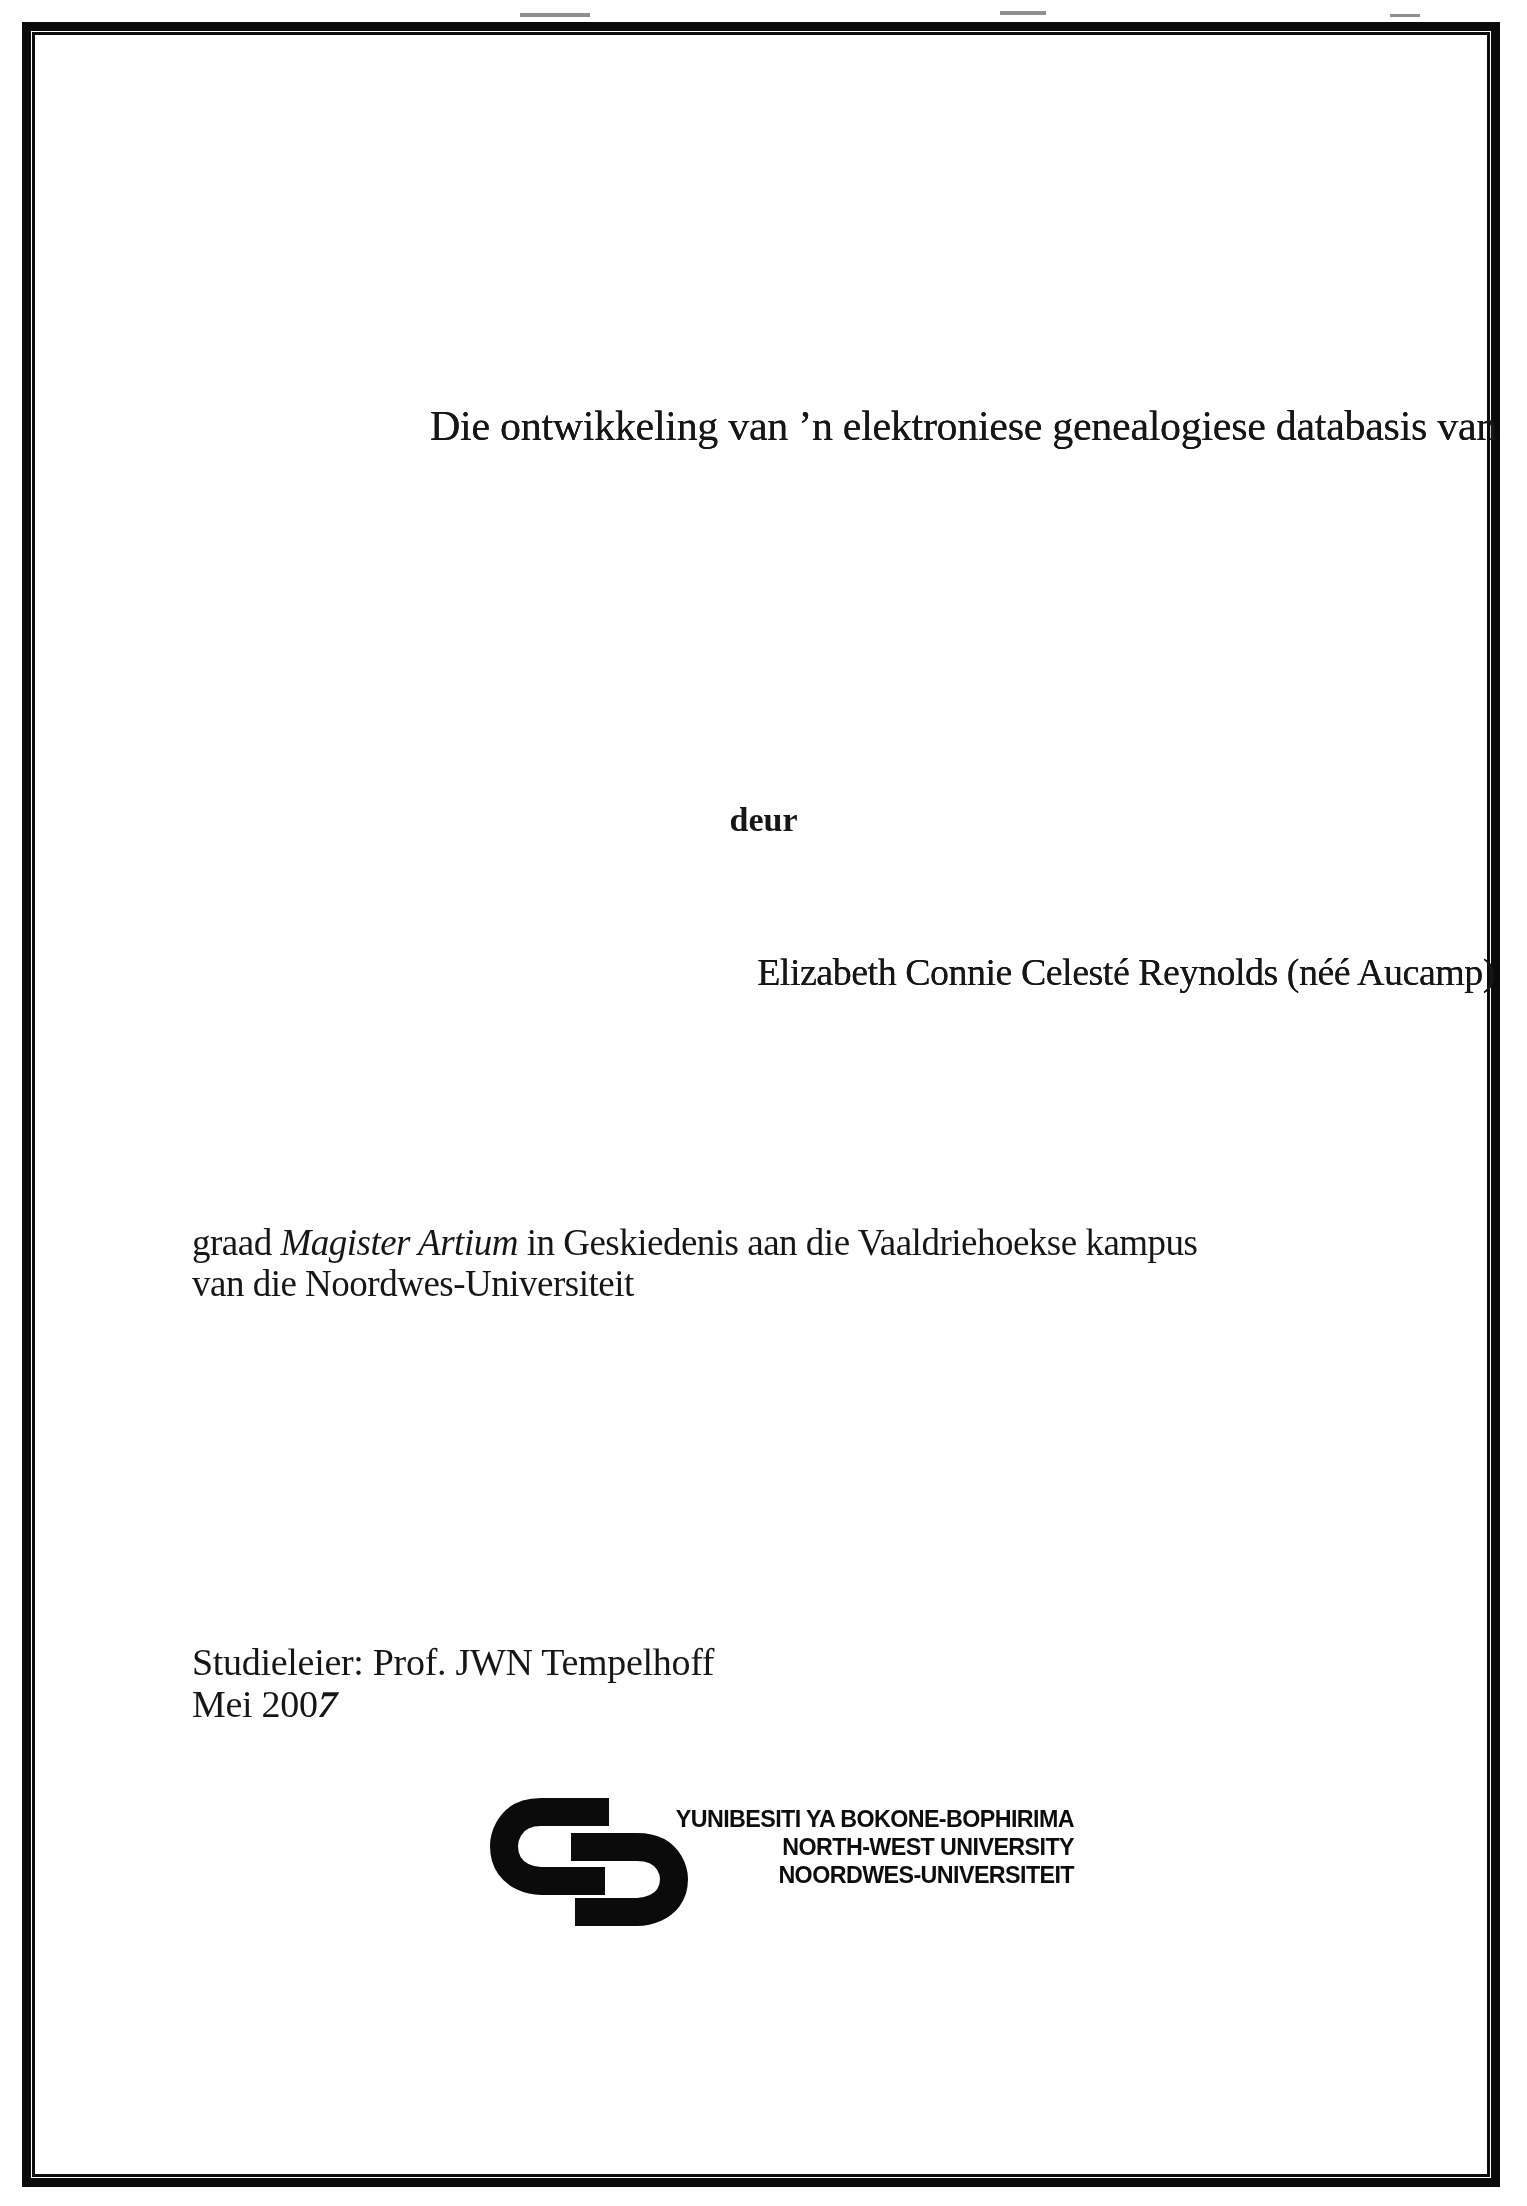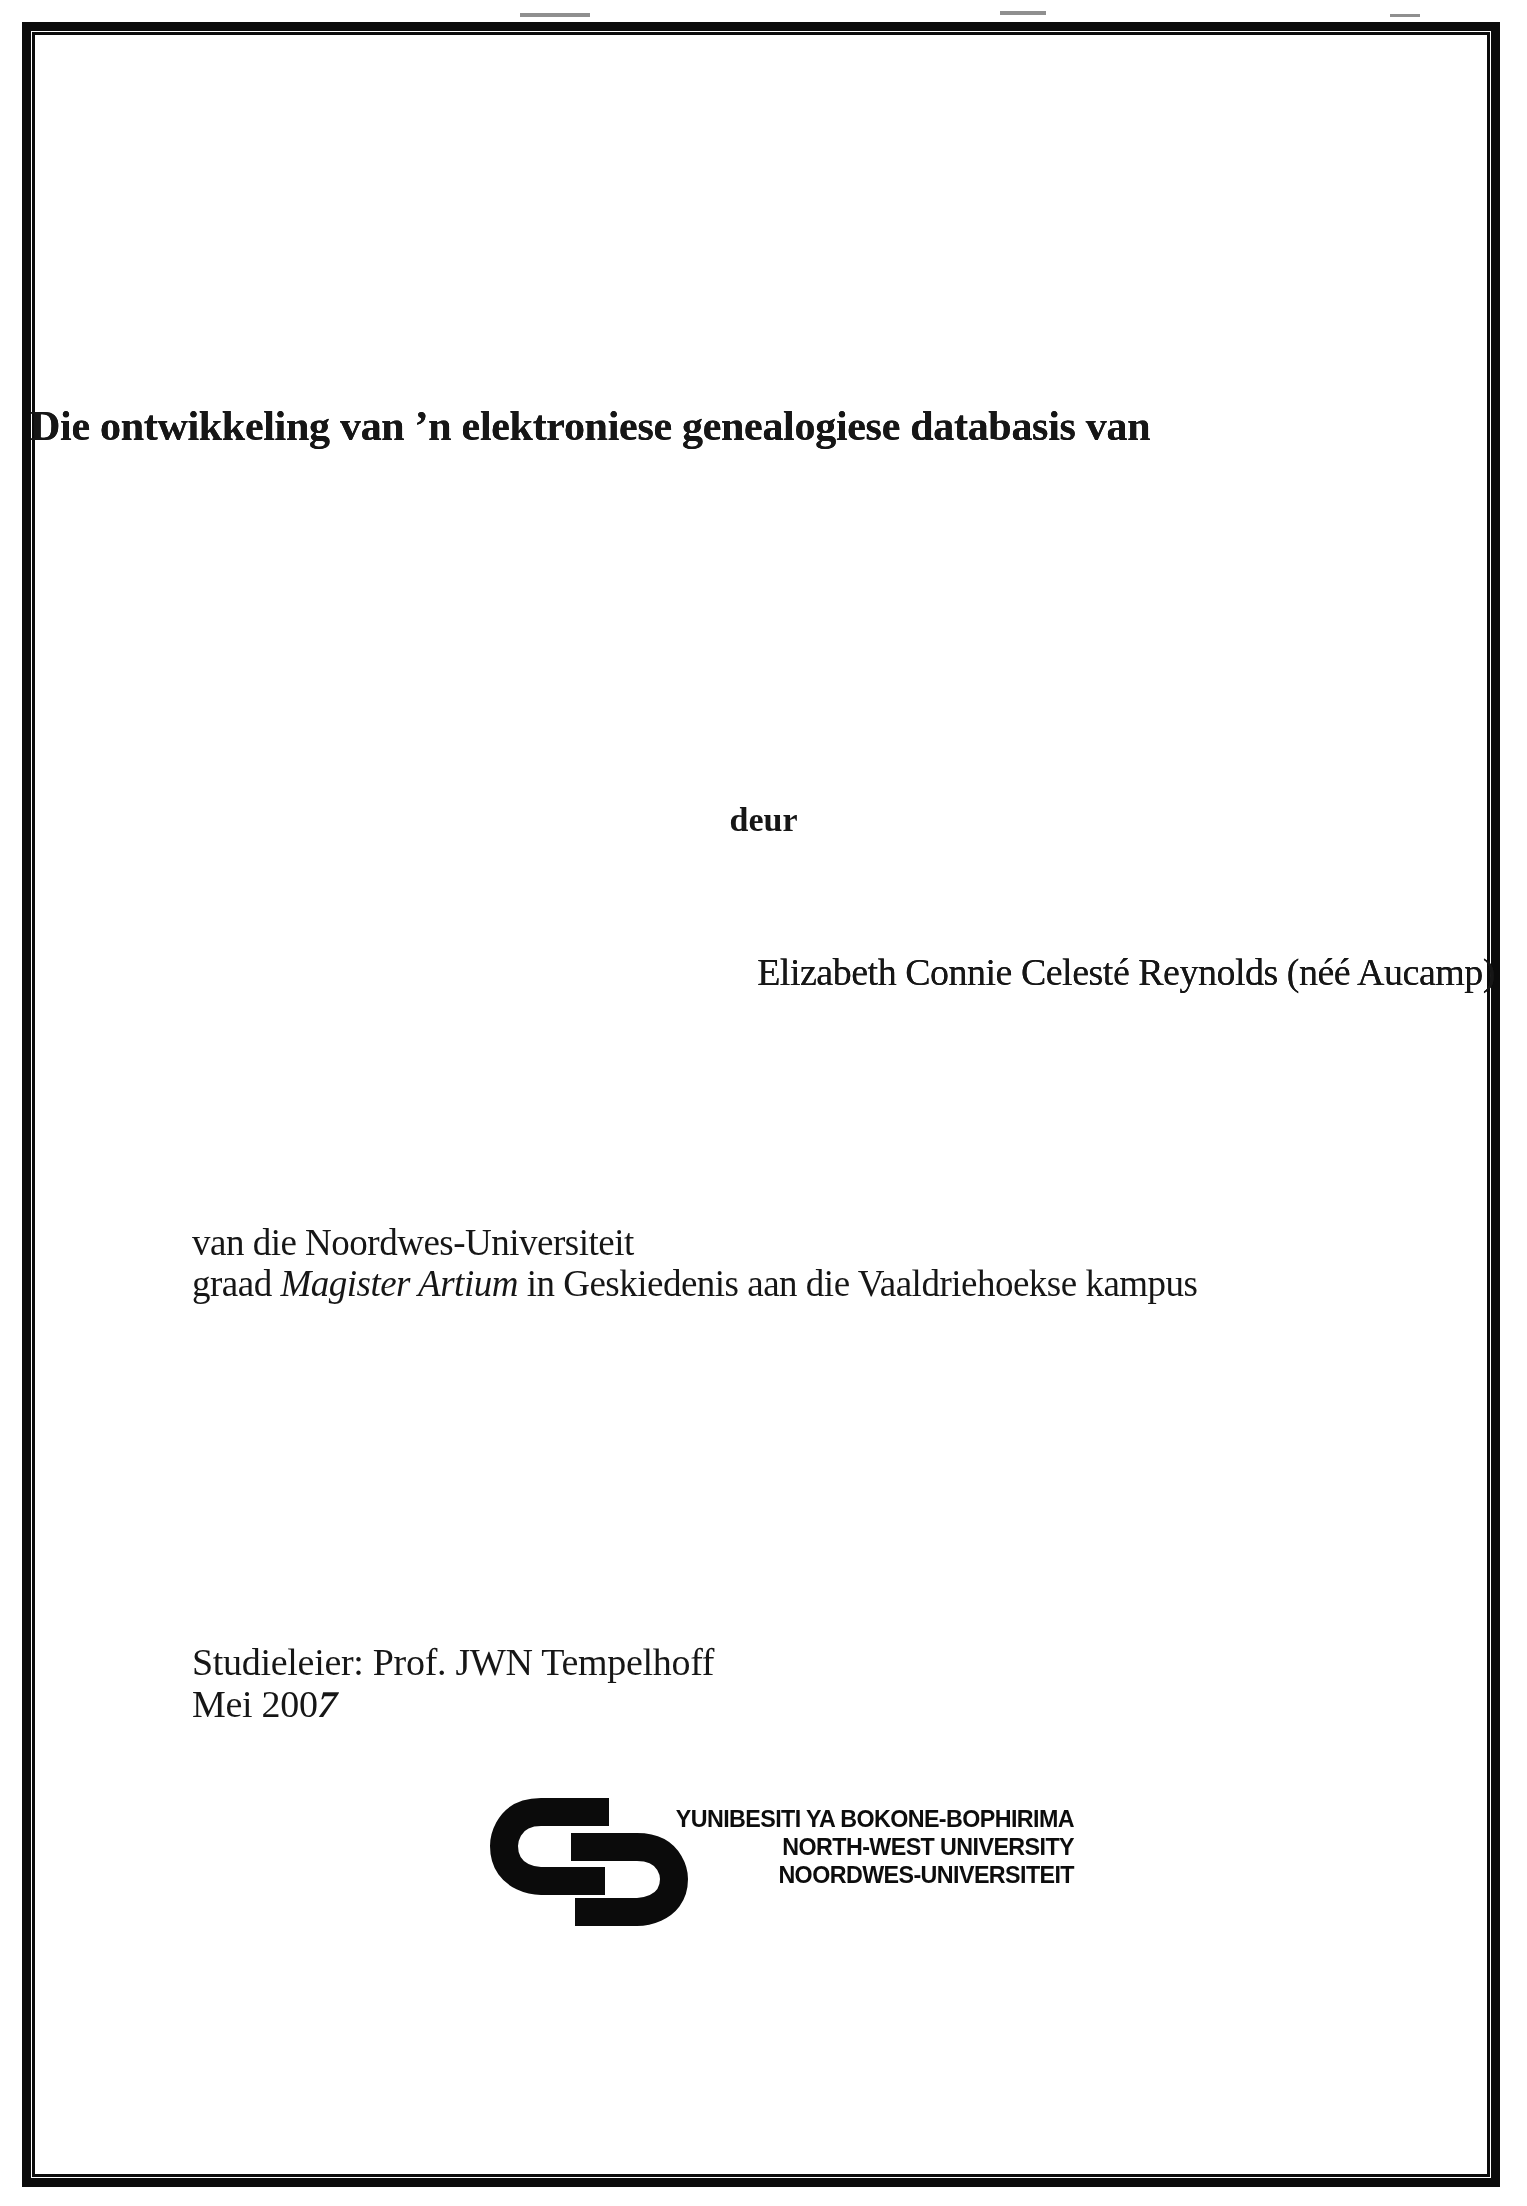--- a/index.html
+++ b/index.html
@@ -25,25 +25,24 @@
   
   .artifact { position:absolute; background:#8f8f8f; }
   .a1 { left:520px; top:13px; width:70px; height:4px; }
   .a2 { left:1000px; top:11px; width:46px; height:4px; }
   .a3 { left:1390px; top:14px; width:30px; height:3px; }
 
   .abs { position:absolute; }
 
   .title-block {
     left:30px; top:388px; width:1467px;
-    text-align:left;
+    text-align:right;
     font-size:42px; line-height:76px;
     letter-spacing:-0.3px;
     text-shadow:0 0 0.5px #161616;
-    font-weight:bold;
   }
   .byline {
     left:30px; top:800px; width:1467px;
     text-align:center;
     font-size:34px; line-height:40px;font-weight:bold;
   }
   .author {
     left:28px; top:950px; width:1467px;
     text-align:right;
     font-size:38px; line-height:44px;
@@ -94,22 +93,22 @@
 
 <div class="abs title-block">
   <div>Die ontwikkeling van ’n elektroniese genealogiese databasis van</div>
 </div>
 
 <div class="abs byline">deur</div>
 
 <div class="abs author">Elizabeth Connie Celesté Reynolds (néé Aucamp)</div>
 
 <div class="abs statement">
+  <div><span>graad </span><span class="italic">Magister Artium</span><span> in Geskiedenis aan die Vaaldriehoekse kampus</span></div>
   <div>van die Noordwes-Universiteit</div>
-  <div><span>graad </span><span class="italic">Magister Artium</span><span> in Geskiedenis aan die Vaaldriehoekse kampus</span></div>
 </div>
 
 <div class="abs supervisor">
   <div class="line">Studieleier: Prof. JWN Tempelhoff</div>
   <div class="line"><span>Mei 200</span><span class="last-digit">7</span></div>
 </div>
 
 <div class="abs logo">
   <svg class="logo-mark" viewBox="0 0 200 130" xmlns="http://www.w3.org/2000/svg" aria-hidden="true">
 

